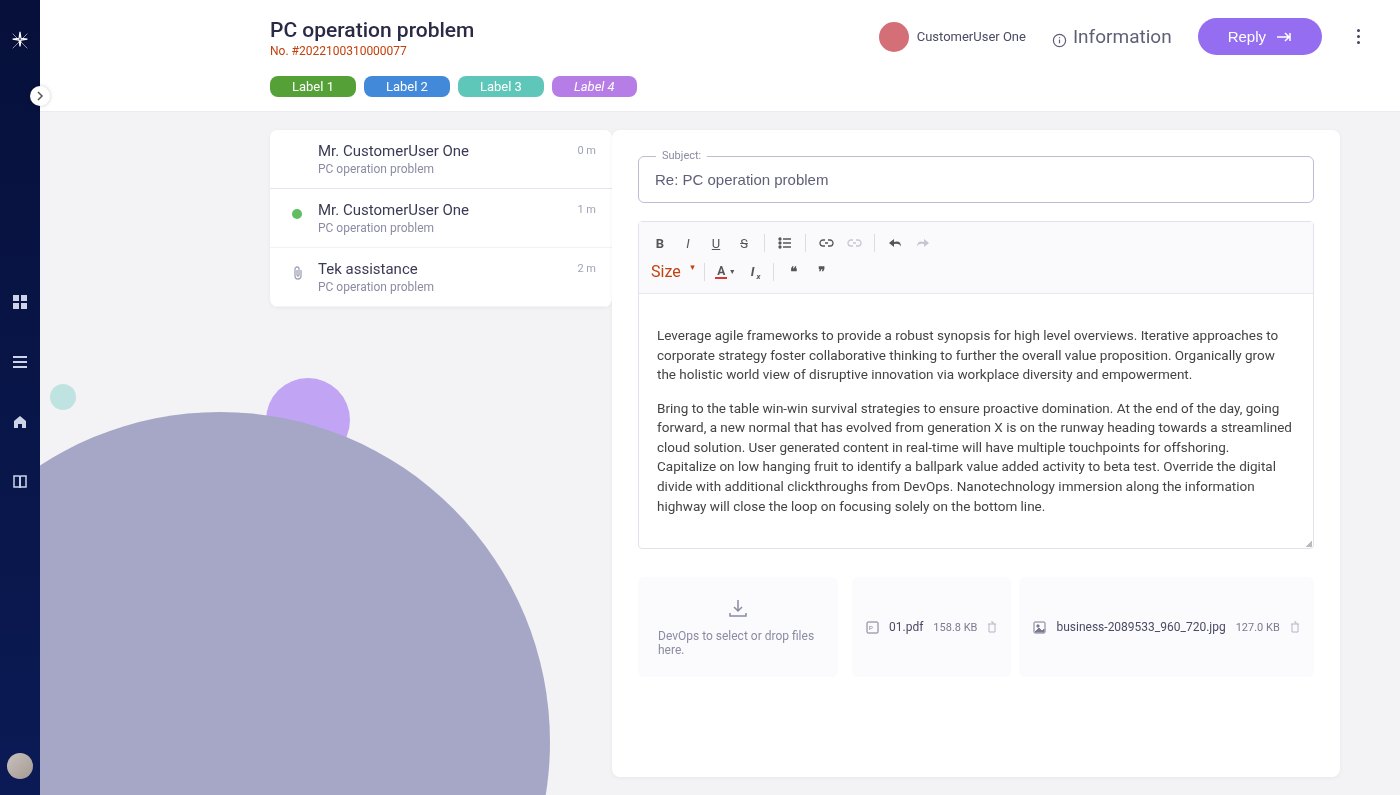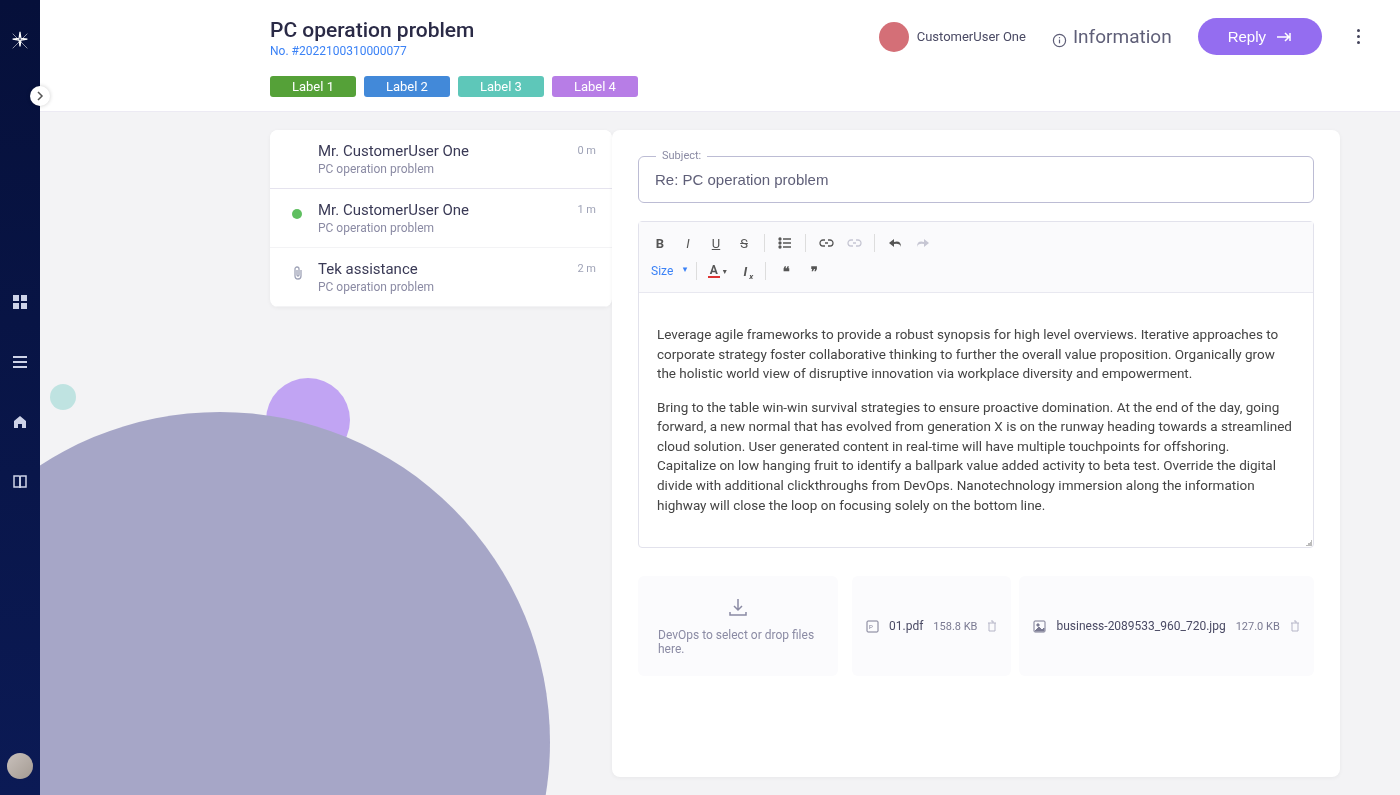--- a/index.html
+++ b/index.html
@@ -13,33 +13,33 @@
   .expand-btn { position:absolute; top:86px; right:-10px; width:20px; height:20px; border-radius:50%; background:#fff; box-shadow:0 0 4px rgba(0,0,0,.2); display:flex; align-items:center; justify-content:center; cursor:pointer; }
   .avatar-bottom { width:26px; height:26px; border-radius:50%; background:linear-gradient(135deg,#c9c1bc,#a39a92); position:absolute; bottom:16px; }
 
   
   .main { flex:1; display:flex; flex-direction:column; }
 
   
   .header { background:#fff; padding: 18px 32px 10px 230px; display:flex; align-items:flex-start; }
   .header .title-block { flex:0 0 auto; }
   .header .title-block h1 { font-size:21px; font-weight:500; color:#2a2a46; }
-  .header .title-block .ticket-no { font-size:12px; color:#3b82f6; margin-top:2px; }
+  .header .title-block .ticket-no { font-size:12px; color:#c2410c; margin-top:2px; }
   .header .right { margin-left:auto; display:flex; align-items:center; gap:26px; }
   .customer-badge { display:flex; align-items:center; gap:8px; }
   .customer-badge .avatar { width:30px; height:30px; border-radius:50%; background:#d46f77; }
   .customer-badge span { font-size:13px; color:#4a4a64; }
   .info-link { display:flex; align-items:flex-end; gap:6px; font-size:19px; color:#5f5f78; cursor:pointer; }
   .reply-btn { background:#946df0; color:#fff; border:none; border-radius:38px; padding:10px 30px; font-size:15px; display:flex; align-items:center; gap:10px; cursor:pointer; }
   .more-btn { width:20px; display:flex; flex-direction:column; align-items:center; gap:3px; cursor:pointer; }
   .more-btn span { width:3px; height:3px; background:#44445b; border-radius:50%; }
 
   
   .labels-row { background:#fff; padding: 8px 32px 14px 230px; display:flex; gap:8px; border-bottom:1px solid #eceaf3; }
-  .label-chip { border-radius:3px; color:#fff; font-size:13px; padding:3px 22px; text-align:center; }
+  .label-chip { border-radius:8px; color:#fff; font-size:13px; padding:3px 22px; text-align:center; }
 
   
   .body { flex:1; display:flex; padding:18px 60px 18px 230px; position:relative; overflow:hidden; }
 
   
   .bg-circle { position:absolute; border-radius:50%; z-index:0; }
   .bg-circle.big { width:660px; height:660px; background:#a6a6c7; left:-150px; top:300px; }
   .bg-circle.mid { width:84px; height:84px; background:#c1a4f3; left:226px; top:266px; }
   .bg-circle.small { width:26px; height:26px; background:#bfe3e1; left:10px; top:272px; }
 
@@ -60,21 +60,21 @@
   .subject-wrap { position:relative; margin-bottom:18px; }
   .subject-wrap .legend { position:absolute; top:-7px; left:18px; background:#fff; padding:0 6px; font-size:11px; color:#8b8ba4; }
   .subject-input { width:100%; border:1px solid #bcbcd4; border-radius:6px; padding:14px 16px; font-size:15px; color:#5f5f78; outline:none; }
 
   .editor { border:1px solid #e2e2ec; border-radius:4px; }
   .toolbar { display:flex; flex-wrap:wrap; gap:2px 4px; padding:8px 10px; border-bottom:1px solid #e8e8f0; background:#fafafc; }
   .toolbar .row { display:flex; gap:6px; align-items:center; padding:2px 0; width:100%; }
   .tb-btn { min-width:22px; height:22px; display:flex; align-items:center; justify-content:center; font-size:13px; color:#555; cursor:pointer; border-radius:3px; }
   .tb-btn.disabled { color:#c6c6d3; cursor:default; }
   .tb-sep { width:1px; height:18px; background:#ddd; margin:0 3px; }
-  .size-select { font-size:12px; color:#3b82f6; border:none; background:transparent; padding:2px 14px 2px 2px; position:relative; }
+  .size-select { font-size:16px; color:#c2410c; border:none; background:transparent; padding:2px 14px 2px 2px; position:relative; }
   .size-select::after { content:"▾"; position:absolute; right:0; top:2px; font-size:9px; }
   .color-btn { display:flex; align-items:center; gap:1px; }
   .color-btn .under { width:12px; height:2px; background:#d33; }
 
   .editor-body { min-height:230px; padding:32px 18px 18px 18px; font-size:13.5px; line-height:1.45; color:#444; position:relative; }
   .editor-body p { margin-bottom:14px; }
   .resize-handle-br { position:absolute; right:0; bottom:0; width:10px; height:10px; cursor:se-resize; }
   .resize-handle-br::after { content:""; position:absolute; right:1px; bottom:1px; width:6px; height:6px; background:linear-gradient(135deg, transparent 50%, #bbb 50%); }
 
   
@@ -168,21 +168,21 @@
             <span></span>
             <span></span>
           </div>
       </div>
     </div>
 
     <div class="labels-row" id="labels-row">
         <div class="label-chip" style="background: rgb(85, 161, 56);">Label 1</div>
         <div class="label-chip" style="background: rgb(66, 137, 217);">Label 2</div>
         <div class="label-chip" style="background: rgb(94, 199, 185);">Label 3</div>
-        <div class="label-chip" style="background: rgb(183, 125, 230);">Label 4</div>
+        <div class="label-chip" style="background: rgb(183, 125, 230); font-style: italic;">Label 4</div>
       </div>
 
     <div class="body">
       <div class="bg-circle small"></div>
       <div class="bg-circle mid"></div>
       <div class="bg-circle big"></div>
 
       <div class="thread">
         <div class="thread-card" id="thread-card">
             <div class="thread-item selected">

